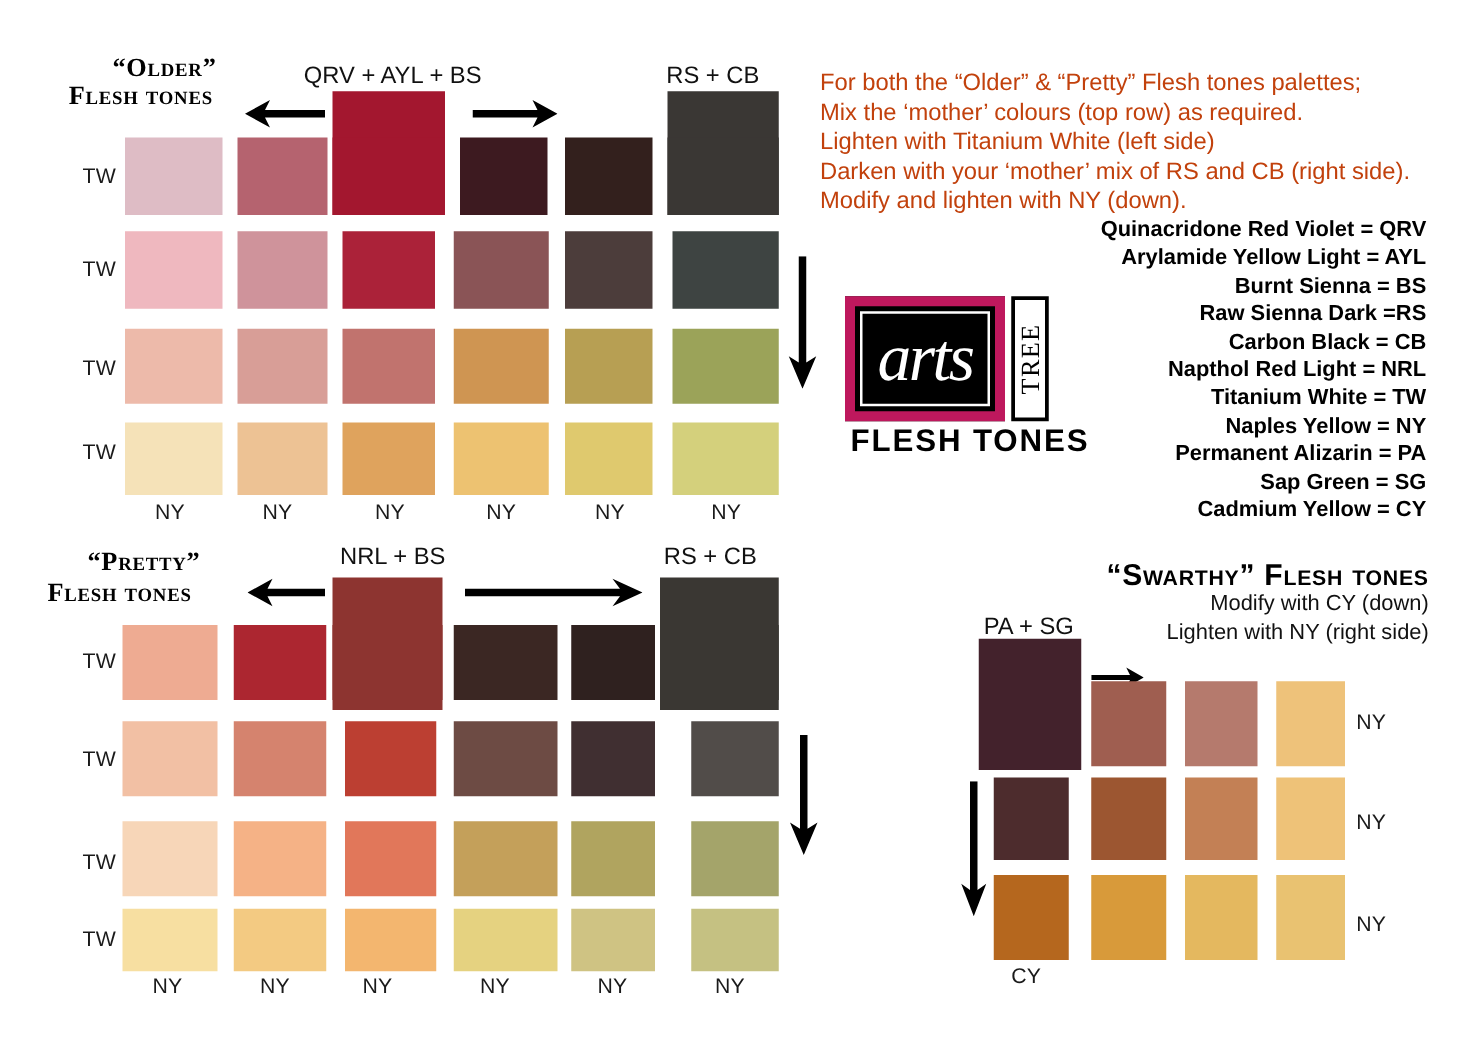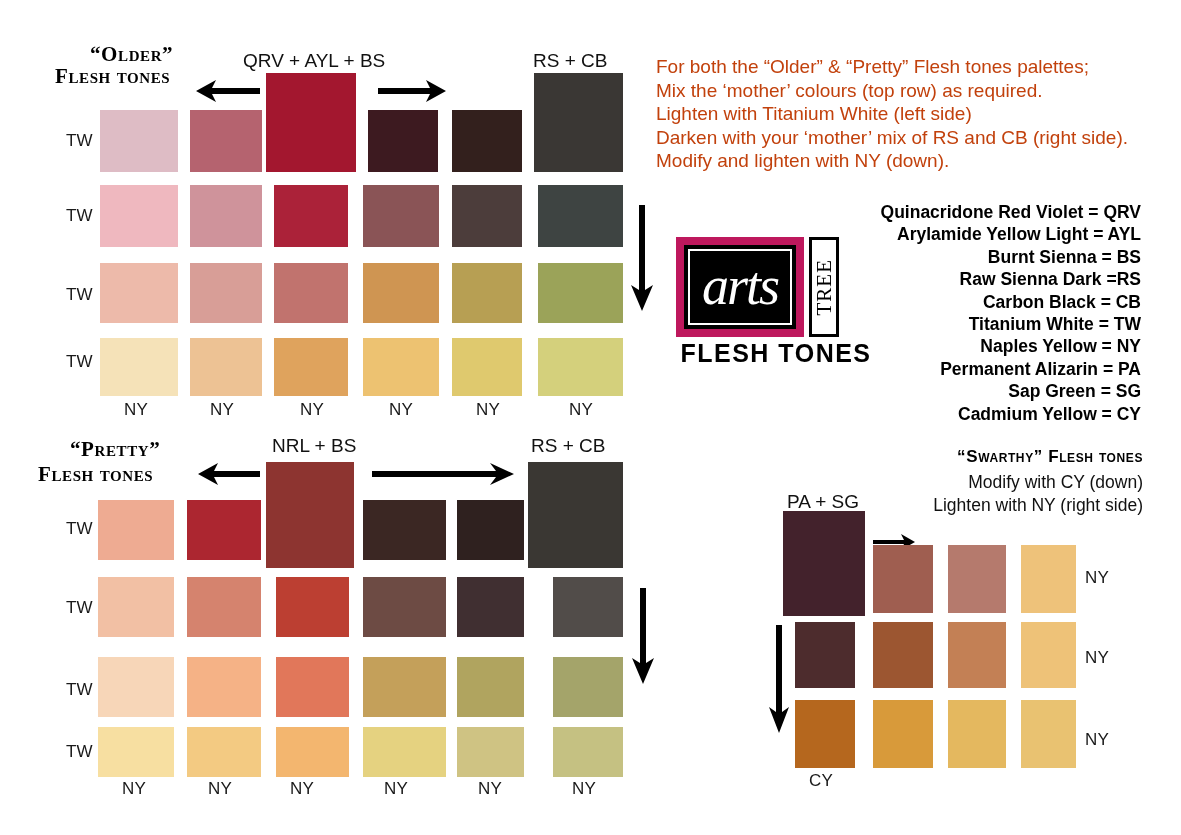--- a/index.html
+++ b/index.html
@@ -30,21 +30,21 @@
     font-family:"Liberation Serif", serif;
     font-weight:bold;
     font-size:21px;
     font-variant:small-caps;
     letter-spacing:.6px;
     color:#000;
     white-space:nowrap;
   }
   .sc-title.sans{
     font-family:"Liberation Sans", sans-serif;
-    font-size:17px;
+    font-size:24px;
   }
 
   .mix-label{
     font-family:"Liberation Sans", sans-serif;
     font-size:19px;
     color:#111;
     white-space:nowrap;
   }
 
   
@@ -219,26 +219,27 @@
 <div class="grid-label" style="left:569px;top:400px;">NY</div>
 
 <div class="instructions" style="left:638px;top:55px;">
   <div>For both the “Older” &amp; “Pretty” Flesh tones palettes;</div>
   <div>Mix the ‘mother’ colours (top row) as required.</div>
   <div>Lighten with Titanium White (left side)</div>
   <div>Darken with your ‘mother’ mix of RS and CB (right side).</div>
   <div>Modify and lighten with NY (down).</div>
 </div>
 
-<div class="legend" style="right:40px;top:172px;margin-top:29px;">
+<div class="legend" style="right:40px;top:172px;">
   <div>Quinacridone Red Violet = QRV</div>
   <div>Arylamide Yellow Light = AYL</div>
   <div>Burnt Sienna = BS</div>
   <div>Raw Sienna Dark =RS</div>
   <div>Carbon Black = CB</div>
+  <div>Napthol Red Light = NRL</div>
   <div>Titanium White = TW</div>
   <div>Naples Yellow = NY</div>
   <div>Permanent Alizarin = PA</div>
   <div>Sap Green = SG</div>
   <div>Cadmium Yellow = CY</div>
 </div>
 
 <div class="logo-wrap" style="left:676px;top:237px;width:200px;">
   <div class="logo-row">
     <div class="logo-black">

